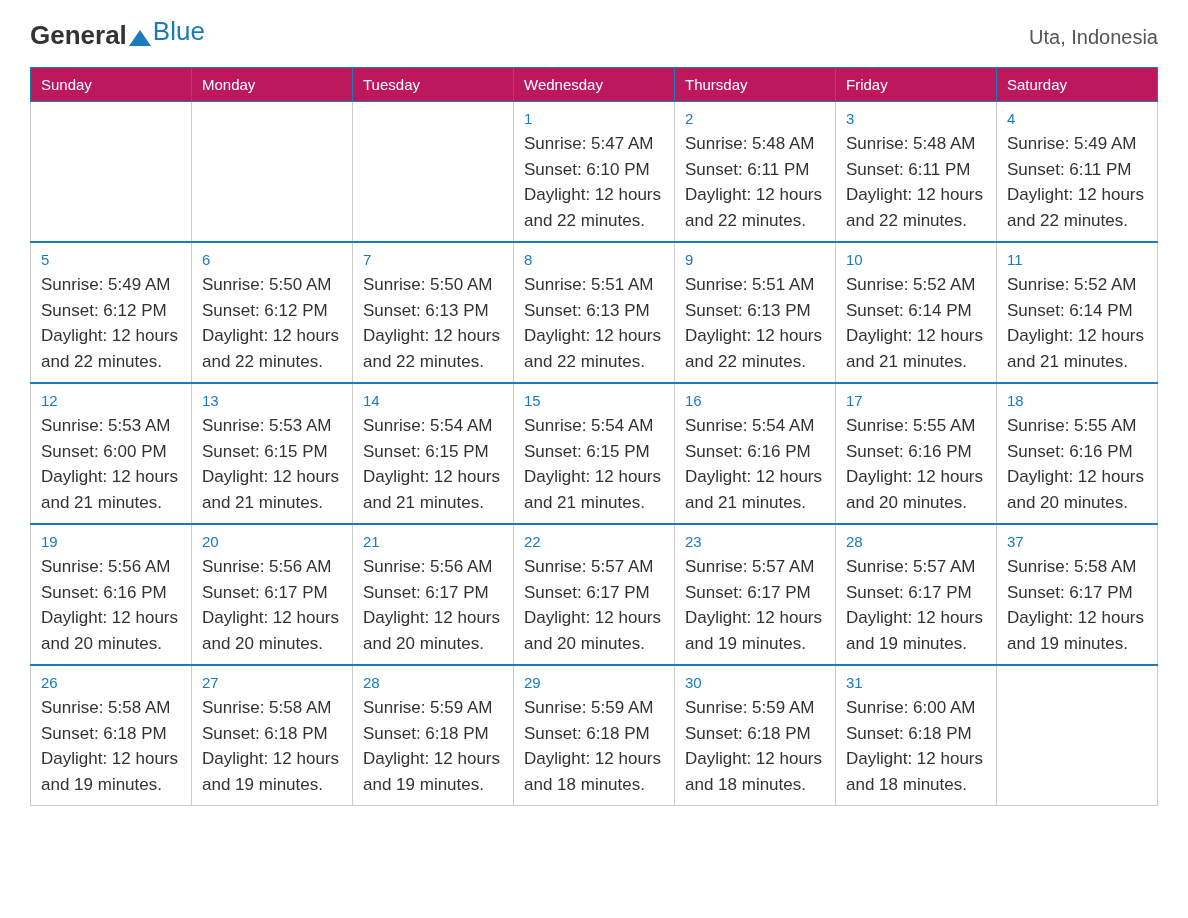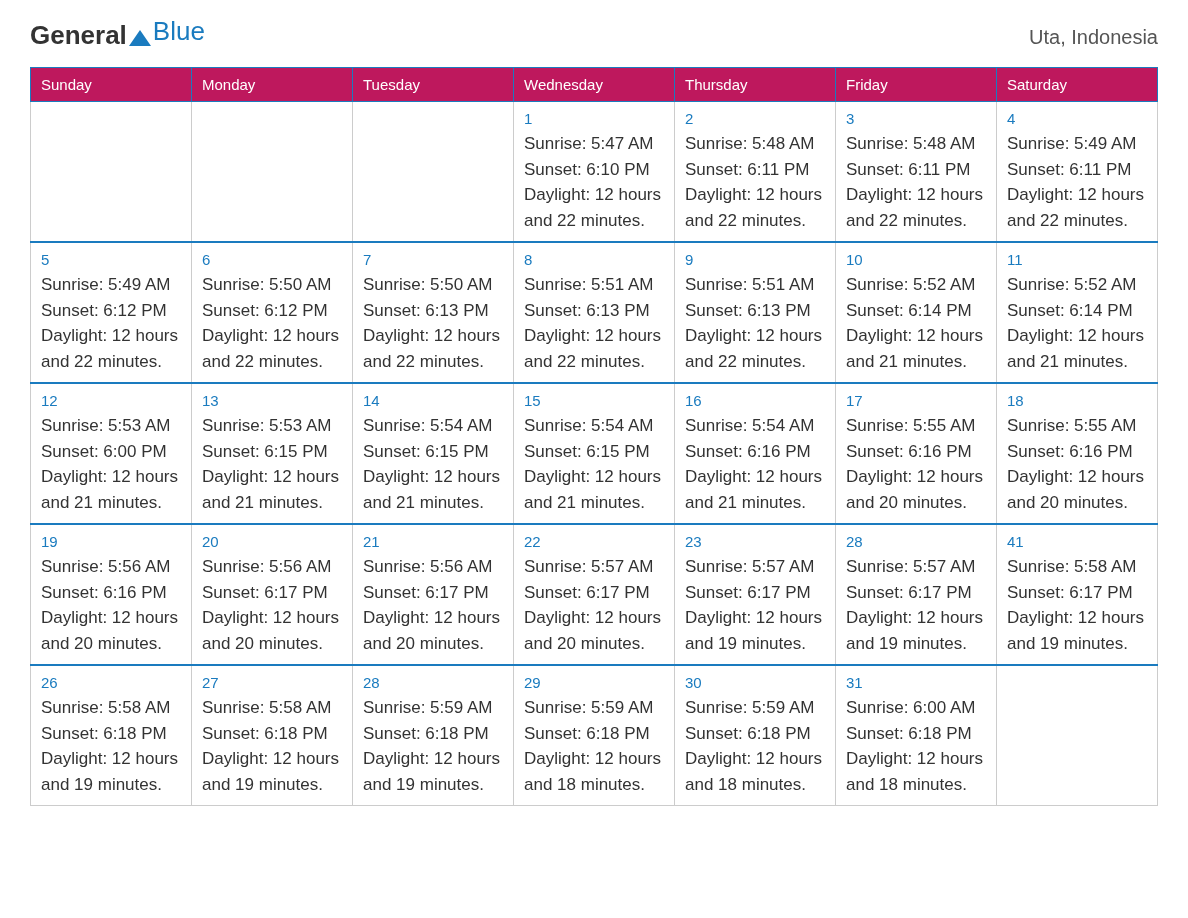--- a/index.html
+++ b/index.html
@@ -289,21 +289,21 @@
 and 19 minutes.</div>
         </td>
         <td>
           <span class="day-number">28</span>
           <div class="day-info">Sunrise: 5:57 AM
 Sunset: 6:17 PM
 Daylight: 12 hours
 and 19 minutes.</div>
         </td>
         <td>
-          <span class="day-number">41</span>
+          <span class="day-number">37</span>
           <div class="day-info">Sunrise: 5:58 AM
 Sunset: 6:17 PM
 Daylight: 12 hours
 and 19 minutes.</div>
         </td>
       </tr>
       <tr>
         <td>
           <span class="day-number">26</span>
           <div class="day-info">Sunrise: 5:58 AM

